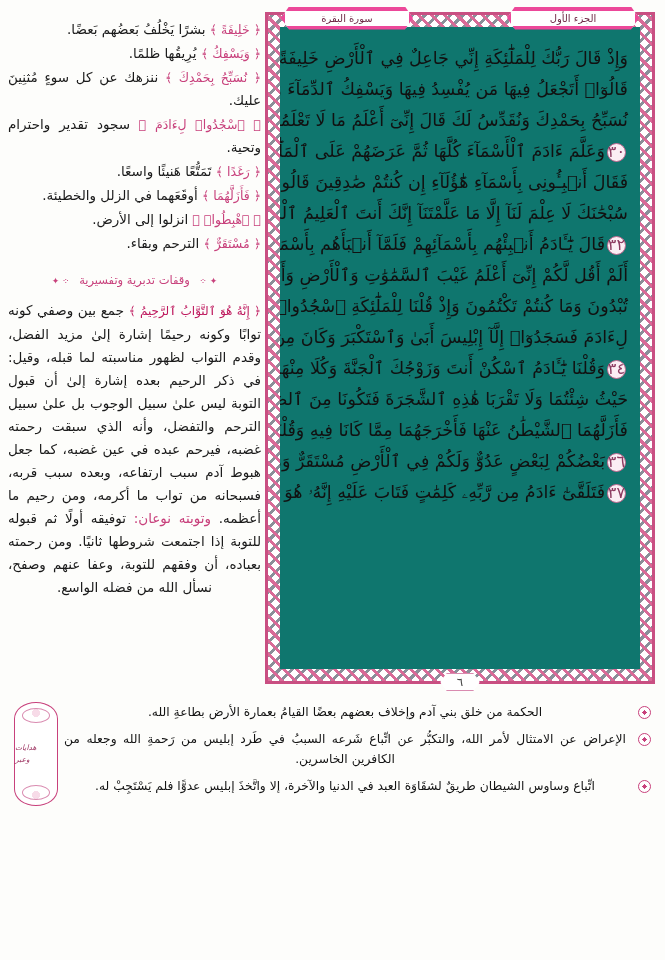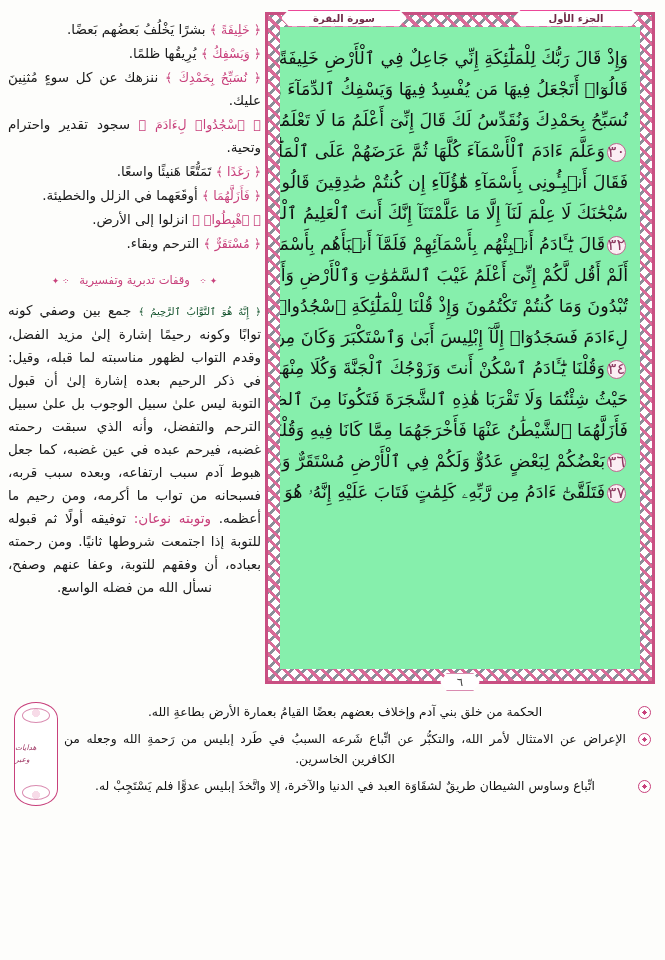--- a/index.html
+++ b/index.html
@@ -52,21 +52,21 @@
   .ornate-frame::after {
     content: "";
     position: absolute;
     inset: 13px;
     border: 2px solid #c94f82;
     background: #ffffff;
   }
   .frame-inner {
     position: absolute;
     inset: 15px;
-    background: #86efac;
+    background: #0f766e;
     z-index: 3;
     overflow: hidden;
   }
 
   
   .frame-headers {
     position: absolute;
     top: -9px;
     left: 0;
     right: 0;
@@ -74,26 +74,26 @@
     z-index: 6;
     display: flex;
     justify-content: space-between;
     align-items: center;
     padding: 0 16px;
     box-sizing: border-box;
     pointer-events: none;
   }
   .cartouche {
     background: #ffffff;
-    border: 1px solid #ec4899;
+    border: 4px solid #ec4899;
     border-radius: 4px;
     padding: 2px 16px;
     font-size: 10px;
     color: #6f2a46;
-    font-weight: bold;
+    font-weight: normal;
     letter-spacing: 0.5px;
     min-width: 92px;
     text-align: center;
     position: relative;
     pointer-events: auto;
     clip-path: polygon(8px 0, calc(100% - 8px) 0, 100% 50%, calc(100% - 8px) 100%, 8px 100%, 0 50%);
   }
 
   
   .frame-footer {
@@ -202,22 +202,22 @@
 
   .commentary {
     font-size: 13.5px;
     line-height: 23px;
     text-align: justify;
     text-align-last: center;
     color: #1a1a1a;
     margin-top: 4px;
   }
   .commentary .lead-term {
-    color: #14532d;
-    font-size: 10px;
+    color: #be185d;
+    font-size: 12px;
     white-space: nowrap;
   }
   .hl-pink { color: #c8417c; }
 
   
   .guidance {
     position: absolute;
     left: 14px;
     right: 14px;
     top: 700px;

